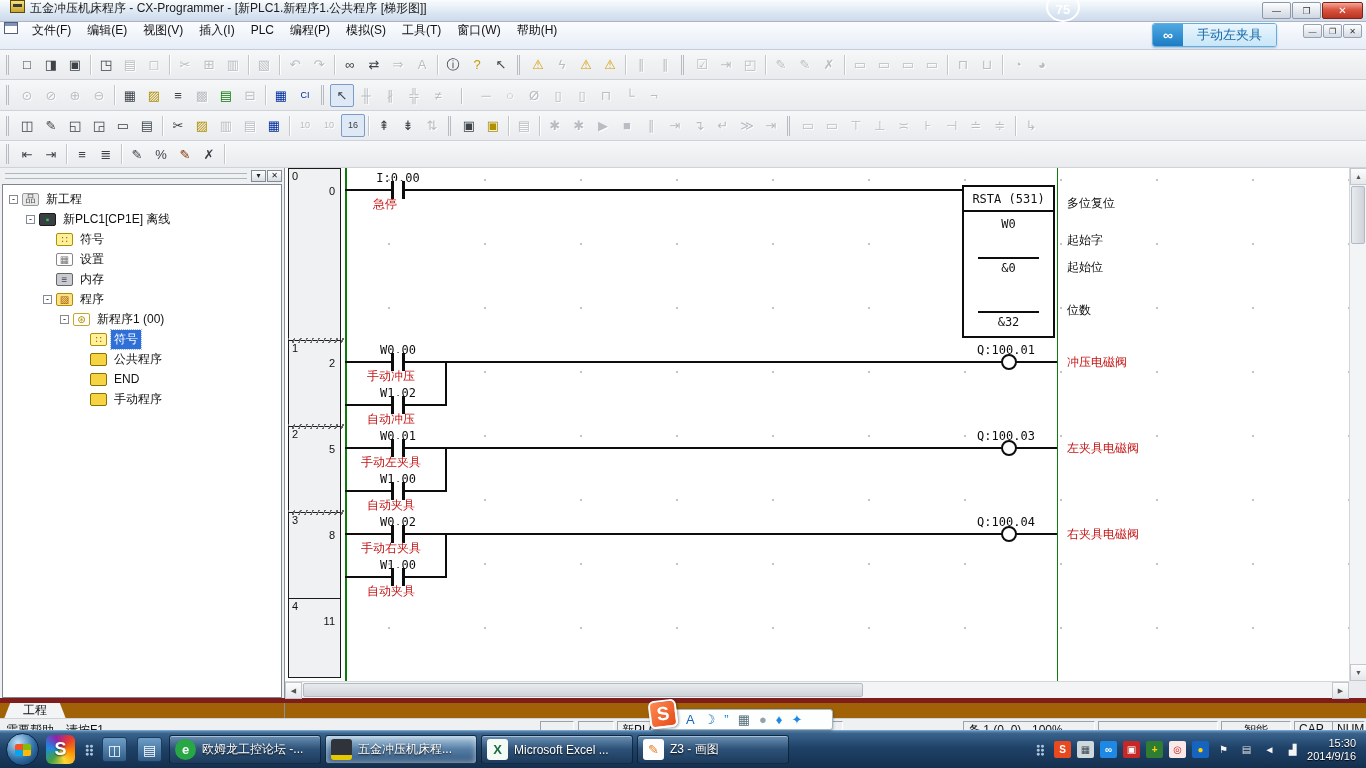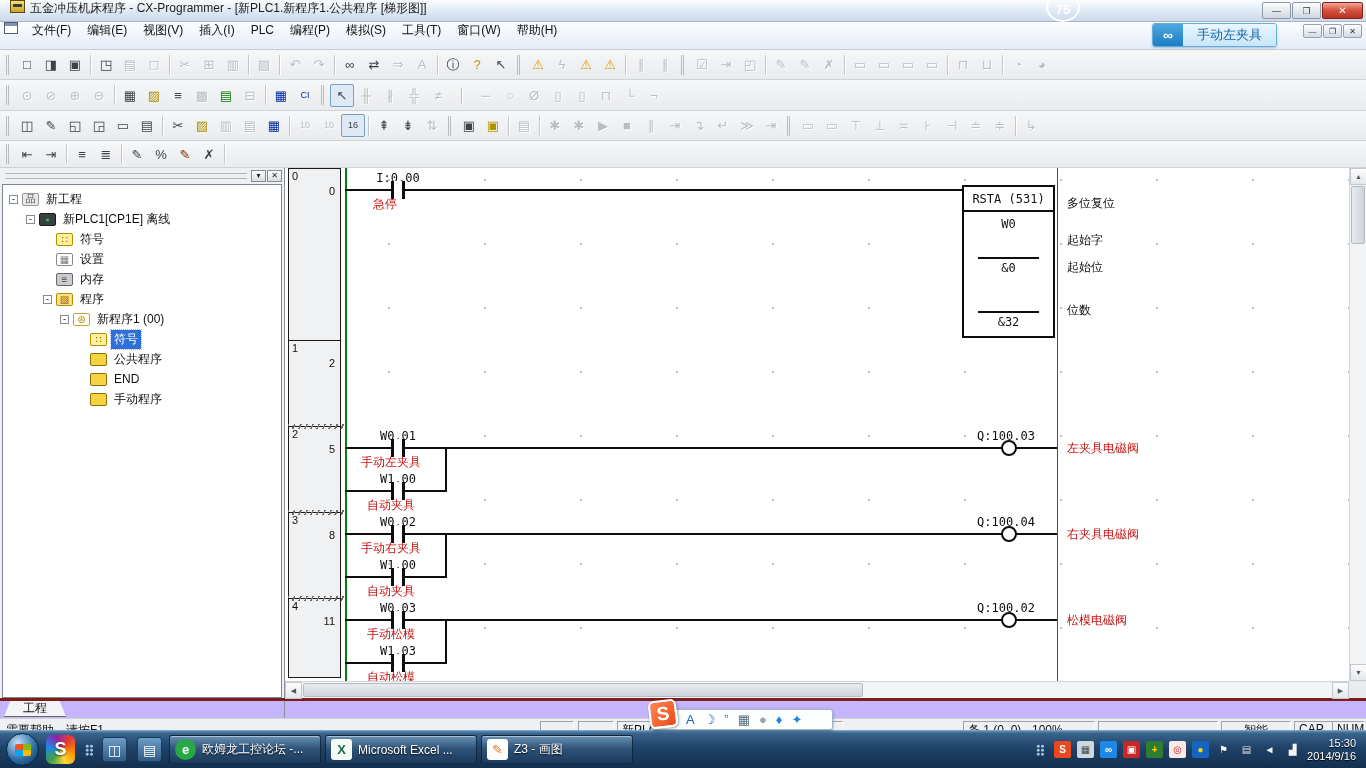--- a/index.html
+++ b/index.html
@@ -76,21 +76,21 @@
 .vscroll{width:17px;background:#f3f4f6;border-left:1px solid #d4d7da;display:flex;flex-direction:column}
 .sbtn{width:17px;height:17px;border:1px solid #c3c8ce;background:linear-gradient(#fdfdfd,#e4e7eb);font-size:7px;color:#555;display:flex;align-items:center;justify-content:center;flex:none}
 .vthumb{height:58px;margin:1px;border:1px solid #b4bac1;border-radius:2px;background:linear-gradient(90deg,#e8ebee,#cfd4da)}
 .vtrack{flex:1}
 .hscroll{height:17px;background:#f3f4f6;border-top:1px solid #d4d7da;display:flex}
 .hthumb{width:560px;margin:1px;border:1px solid #b4bac1;border-radius:2px;background:linear-gradient(#e8ebee,#cfd4da)}
 .htrack{flex:1}
 .corner{width:17px;background:#e9ebee}
 
 
-#watchbar{height:20px;display:flex;background:#c4b5fd;border-top:3px solid #7f1d1d}
+#watchbar{height:20px;display:flex;background:#a16207;border-top:5px solid #7f1d1d}
 .tabzone{width:285px;position:relative;border-right:1px solid #8a9099;flex:none}
 .ptab{position:absolute;left:4px;top:0;width:62px;height:16px;background:#f3f4f6;clip-path:polygon(10% 0,90% 0,100% 100%,0 100%);border-bottom:1px solid #666;display:flex;align-items:center;justify-content:center}
 .wfields{position:relative;flex:1}
 .tinybtn{position:absolute;top:3px;width:13px;height:13px;border:1px solid #838b95;background:linear-gradient(#fff,#d8dde3);font-size:7px;display:flex;align-items:center;justify-content:center;color:#222}
 .wlabel{position:absolute;top:3px;white-space:nowrap}
 .winput{position:absolute;top:2px;height:16px;background:#fff;border:1px solid;border-color:#7c8692 #fff #fff #7c8692}
 #statusbar{height:20px;background:#eef0f2;position:relative;border-top:1px solid #cfd3d8;font-size:12px}
 .sseg{position:absolute;top:2px;height:16px;border:1px solid;border-color:#9aa2ab #fff #fff #9aa2ab;padding:0 4px;white-space:nowrap;overflow:hidden}
 .stext{position:absolute;top:3px;left:6px;white-space:nowrap}
 
@@ -627,20 +627,35 @@
             <div class="fb-op" style="top:30px">W0</div>
             <div class="fb-op ol" style="top:74px">&amp;0</div>
             <div class="fb-op ol" style="top:128px">&amp;32</div>
           </div>
           <div class="fbl" style="top:27px">多位复位</div>
           <div class="fbl" style="top:64px">起始字</div>
           <div class="fbl" style="top:91px">起始位</div>
           <div class="fbl" style="top:134px">位数</div>
         </div>
 
+        <div class="rung" style="top:172px;height:86px">
+          <div class="hatch" style="top:-2px"></div>
+          <div class="addr" style="left:58px;top:3px">W0.00</div>
+          <div class="wh" style="top:21px;left:60px;width:712px"></div>
+          <div class="contact" style="left:106px;top:13px"></div>
+          <div class="cmt" style="left:82px;top:28px">手动冲压</div>
+          <div class="wv" style="left:160px;top:21px;height:45px"></div>
+          <div class="wh" style="top:64px;left:60px;width:102px"></div>
+          <div class="addr" style="left:58px;top:46px">W1.02</div>
+          <div class="contact" style="left:106px;top:56px"></div>
+          <div class="cmt" style="left:82px;top:71px">自动冲压</div>
+          <div class="addr" style="left:651px;top:3px;width:140px">Q:100.01</div>
+          <div class="coil" style="left:716px;top:14px"></div>
+          <div class="cmt" style="left:782px;top:14px">冲压电磁阀</div>
+        </div>
 
         <div class="rung" style="top:258px;height:86px">
           <div class="hatch" style="top:-2px"></div>
           <div class="addr" style="left:58px;top:3px">W0.01</div>
           <div class="wh" style="top:21px;left:60px;width:712px"></div>
           <div class="contact" style="left:106px;top:13px"></div>
           <div class="cmt" style="left:76px;top:28px">手动左夹具</div>
           <div class="wv" style="left:160px;top:21px;height:45px"></div>
           <div class="wh" style="top:64px;left:60px;width:102px"></div>
           <div class="addr" style="left:58px;top:46px">W1.00</div>
@@ -660,35 +675,20 @@
           <div class="wv" style="left:160px;top:21px;height:45px"></div>
           <div class="wh" style="top:64px;left:60px;width:102px"></div>
           <div class="addr" style="left:58px;top:46px">W1.00</div>
           <div class="contact" style="left:106px;top:56px"></div>
           <div class="cmt" style="left:82px;top:71px">自动夹具</div>
           <div class="addr" style="left:651px;top:3px;width:140px">Q:100.04</div>
           <div class="coil" style="left:716px;top:14px"></div>
           <div class="cmt" style="left:782px;top:14px">右夹具电磁阀</div>
         </div>
 
-        <div class="rung" style="top:430px;height:80px">
-          <div class="hatch" style="top:-2px"></div>
-          <div class="addr" style="left:58px;top:3px">W0.03</div>
-          <div class="wh" style="top:21px;left:60px;width:712px"></div>
-          <div class="contact" style="left:106px;top:13px"></div>
-          <div class="cmt" style="left:82px;top:28px">手动松模</div>
-          <div class="wv" style="left:160px;top:21px;height:45px"></div>
-          <div class="wh" style="top:64px;left:60px;width:102px"></div>
-          <div class="addr" style="left:58px;top:46px">W1.03</div>
-          <div class="contact" style="left:106px;top:56px"></div>
-          <div class="cmt" style="left:82px;top:71px">自动松模</div>
-          <div class="addr" style="left:651px;top:3px;width:140px">Q:100.02</div>
-          <div class="coil" style="left:716px;top:14px"></div>
-          <div class="cmt" style="left:782px;top:14px">松模电磁阀</div>
-        </div>
       </div>
 
       <div class="vscroll">
         <span class="sbtn">▲</span>
         <span class="vthumb"></span>
         <span class="vtrack"></span>
         <span class="sbtn">▼</span>
       </div>
     </div>
 
@@ -744,20 +744,24 @@
   <span class="sogou-big">S</span>
   <span class="tdots">●●<br>●●<br>●●</span>
   <span id="quick-launch" style="display:flex">
       <span class="ql">◫</span>
       <span class="ql">▤</span>
     </span>
   <span id="task-buttons" style="display:flex">
       <span class="tbtn">
         <span class="tbi2 round" style="color: rgb(255, 255, 255); background: rgb(40, 167, 69);">e</span>
         <span class="tblabel">欧姆龙工控论坛 -...</span>
+      </span>
+      <span class="tbtn active">
+        <span class="tbi2 plc" style="color: rgb(255, 215, 0); background: rgb(48, 52, 58);"></span>
+        <span class="tblabel">五金冲压机床程...</span>
       </span>
       <span class="tbtn">
         <span class="tbi2 " style="color: rgb(30, 110, 66); background: rgb(244, 250, 246);">X</span>
         <span class="tblabel">Microsoft Excel ...</span>
       </span>
       <span class="tbtn">
         <span class="tbi2 " style="color: rgb(230, 126, 34); background: rgb(253, 253, 253);">✎</span>
         <span class="tblabel">Z3 - 画图</span>
       </span>
     </span>

